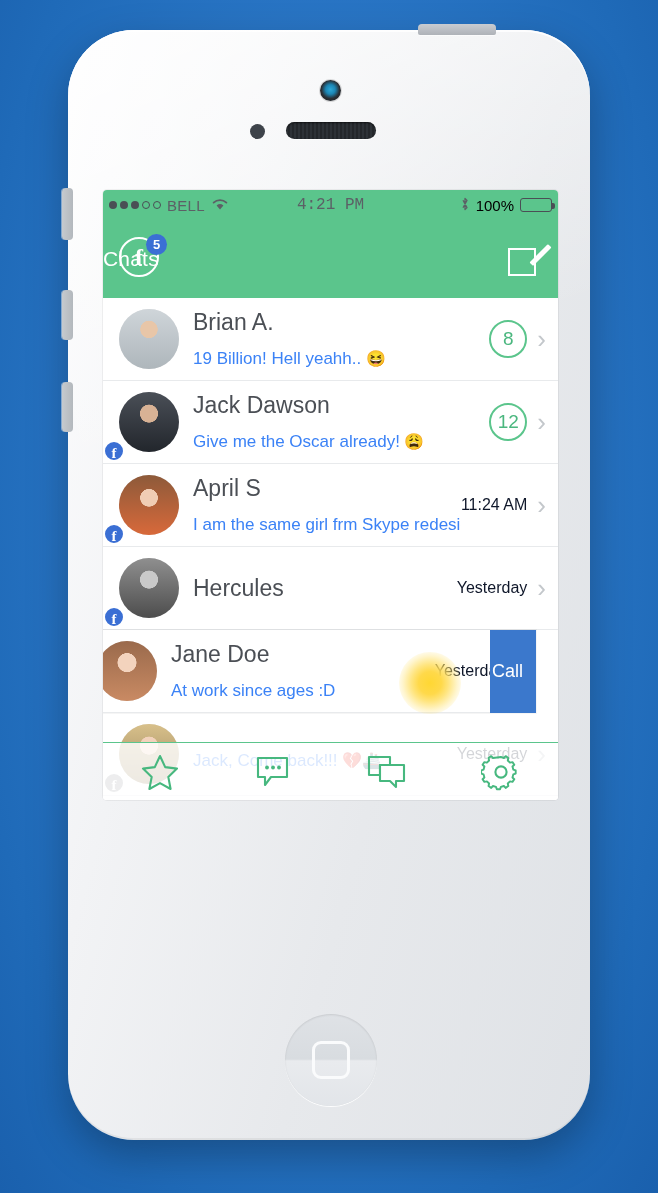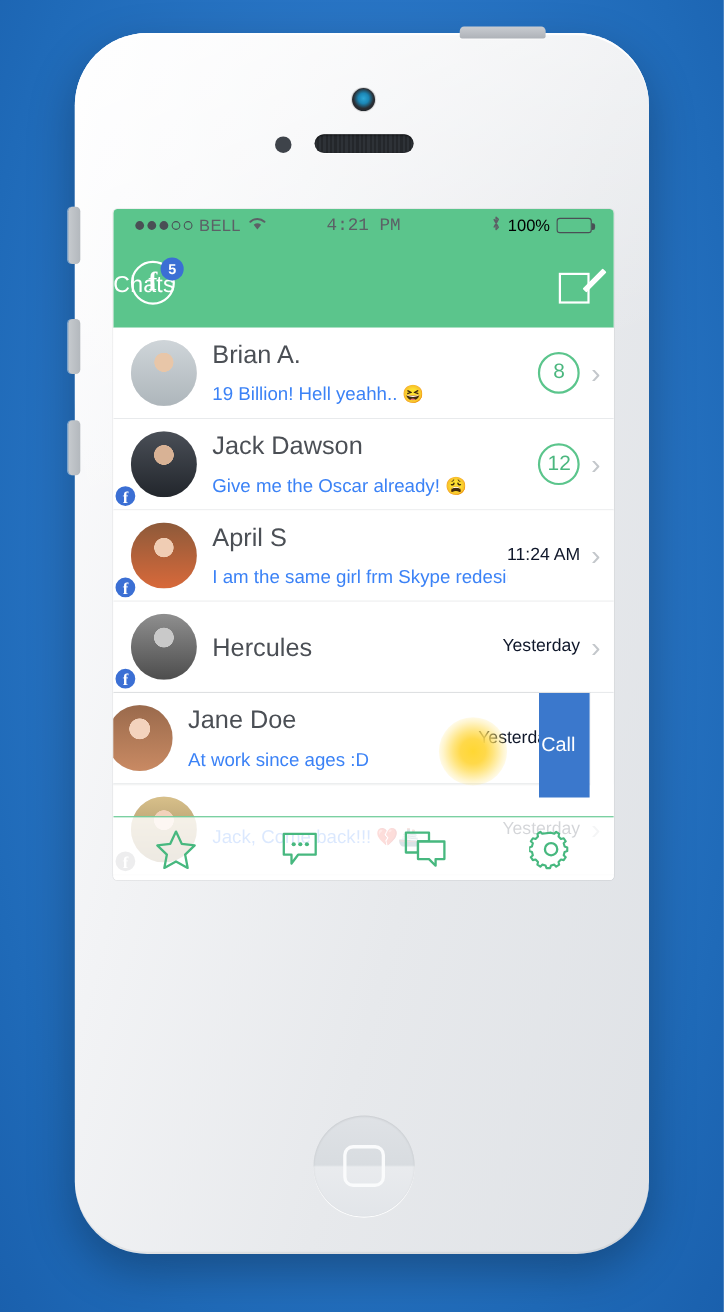--- a/index.html
+++ b/index.html
@@ -76,21 +76,21 @@
     position:absolute; left:103px; top:190px;
     width:455px; height:610px;
     background:#fff; overflow:hidden;
     border-radius:4px;
     box-shadow:0 0 0 1px rgba(0,0,0,.05);
   }
 
   
   .statusbar{
     height:30px; background:#5bc58c; color:#ffffff;
-    display:flex; align-items:center; padding:0 20px;
+    display:flex; align-items:center; padding:0 6px;
     font-size:15px; position:relative;justify-content:center;
   }
   .sb-left{ display:flex; align-items:center; gap:6px; }
   .dots{ display:flex; align-items:center; gap:3px; }
   .dot{ width:8px; height:8px; border-radius:50%; background:#4a4f55; }
   .dot.off{ background:transparent; border:1.4px solid #4a4f55; width:8px; height:8px; }
   .carrier{ color:#5c6066; font-size:15px; letter-spacing:.3px; }
   .wifi{ display:inline-block; }
   .sb-time{
     position:absolute; left:0; right:0; text-align:center;
@@ -165,21 +165,21 @@
   .rowmsg{ font-size:17px; color:#3b82f6; margin-top:14px; white-space:nowrap; overflow:hidden; }
   .rowright{ display:flex; align-items:center; gap:8px; flex:0 0 auto; }
   .time{ font-size:16px; color:#0f172a; white-space:nowrap; }
   .badge{
     width:38px; height:38px; border-radius:50%;
     border:2px solid #5bc58c; color:#4bb77f; font-size:19px;
     display:flex; align-items:center; justify-content:center;
   }
   .chev{ color:#c3c7cb; font-size:26px; line-height:1; margin-left:2px; font-weight:300;}
   .swipe-action{
-    position:absolute; right:0; top:0; width:46px; height:95px;
+    position:absolute; right:0; top:0; width:46px; height:83px;
     background:#3b78cc; color:#fff; font-size:18px;
     display:flex; align-items:center; justify-content:flex-start;
     overflow:hidden; z-index:1; padding-left:2px;
   }
   .sun{
     position:absolute; left:318px; top:22px; width:62px; height:62px;
     border-radius:50%; z-index:5; pointer-events:none;
     background:radial-gradient(circle, #ffd733 0%, #ffd94a 26%, rgba(255,221,90,.78) 42%, rgba(255,226,110,.35) 62%, rgba(255,230,130,0) 78%);
   }
   .emoji{ font-size:16px; }

